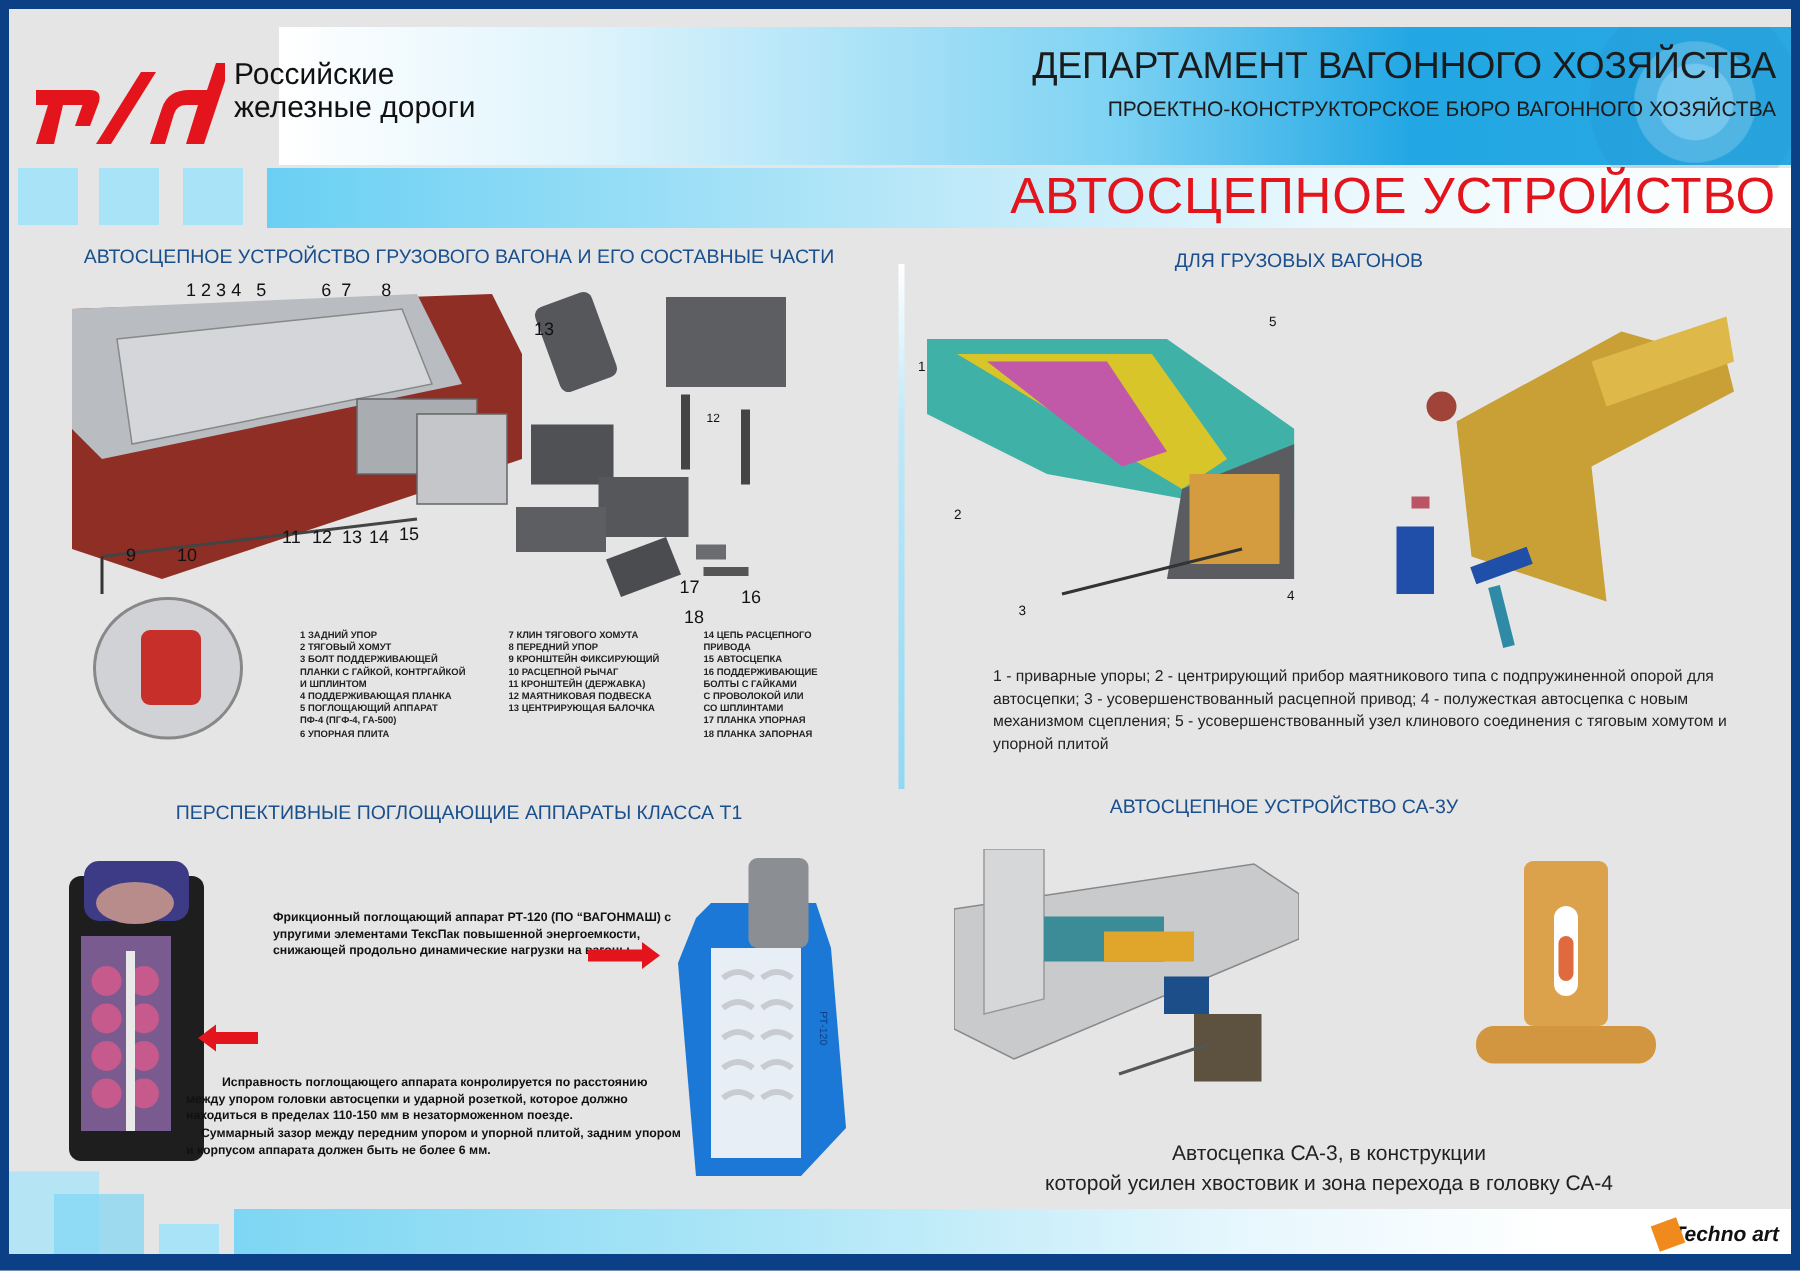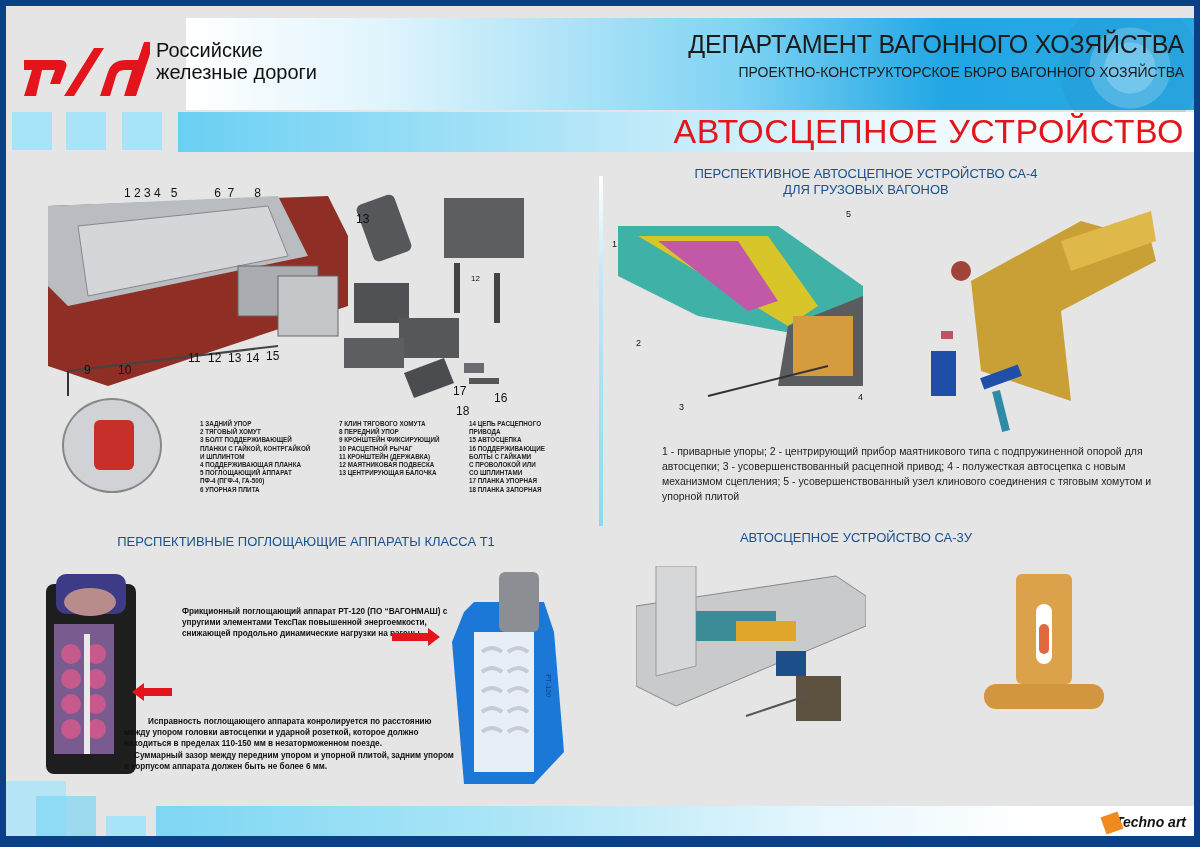--- a/index.html
+++ b/index.html
@@ -47,20 +47,21 @@
     <path d="M80 58 L88 34 Q92 22 106 22 L118 22 L124 4 L134 4 L116 58 L104 58 L112 32 L104 32 Q98 32 96 38 L90 58 Z" fill="#e3141b"></path>
   </svg>
   <div class="logo-text">
     <div>Российские</div>
     <div>железные дороги</div>
   </div>
   <div class="dept">ДЕПАРТАМЕНТ ВАГОННОГО ХОЗЯЙСТВА</div>
   <div class="bureau">ПРОЕКТНО-КОНСТРУКТОРСКОЕ БЮРО ВАГОННОГО ХОЗЯЙСТВА</div>
   <div class="main-title">АВТОСЦЕПНОЕ УСТРОЙСТВО</div>
 
+  <div class="sec-title" style="left:40px;top:157px;width:520px">АВТОСЦЕПНОЕ УСТРОЙСТВО ГРУЗОВОГО ВАГОНА И ЕГО СОСТАВНЫЕ ЧАСТИ</div>
   <div class="img-box" style="left:42px;top:190px;width:300px;height:200px">
     <svg width="300" height="200" viewBox="0 0 300 200">
       <polygon points="0,10 280,0 300,40 300,110 60,190 0,170" fill="#8e2e25"></polygon>
       <polygon points="0,10 230,0 260,60 20,110 0,90" fill="#b9bcc0"></polygon>
       <polygon points="30,30 220,10 240,60 40,100" fill="#d4d6d9" stroke="#888"></polygon>
       <rect x="190" y="70" width="80" height="50" fill="#a9acb0" stroke="#666"></rect>
       <rect x="230" y="80" width="60" height="60" fill="#c4c6c9" stroke="#666"></rect>
       <path d="M20 175 L230 150" stroke="#444" stroke-width="2" fill="none"></path>
       <path d="M20 175 L20 200" stroke="#333" stroke-width="2"></path>
     </svg>
@@ -128,21 +129,20 @@
       <div>БОЛТЫ С ГАЙКАМИ</div>
       <div>С ПРОВОЛОКОЙ ИЛИ</div>
       <div>СО ШПЛИНТАМИ</div>
       <div>17 ПЛАНКА УПОРНАЯ</div>
       <div>18 ПЛАНКА ЗАПОРНАЯ</div>
   </div>
 
   <div class="divider"></div>
 
   <div class="sec-title" style="left:680px;top:160px;width:360px;line-height:16px">
-    <div>ПЕРСПЕКТИВНОЕ АВТОСЦЕПНОЕ УСТРОЙСТВО СА-4</div>
     <div>ДЛЯ ГРУЗОВЫХ ВАГОНОВ</div>
   </div>
   <div class="img-box" style="left:612px;top:210px;width:245px;height:190px">
     <svg width="245" height="190" viewBox="0 0 245 190">
       <polygon points="0,10 160,10 245,70 245,130 80,100 0,60" fill="#3fb1a6"></polygon>
       <polygon points="20,20 150,20 200,90 170,110" fill="#d7c529"></polygon>
       <polygon points="40,25 120,25 160,85 130,95" fill="#c259a8"></polygon>
       <polygon points="170,110 245,80 245,170 160,170" fill="#5a5c60"></polygon>
       <rect x="175" y="100" width="60" height="60" fill="#d59b3f"></rect>
       <path d="M90 180 L210 150" stroke="#333" stroke-width="2"></path>
@@ -227,20 +227,24 @@
     </svg>
   </div>
   <div class="img-box" style="left:978px;top:568px;width:120px;height:140px">
     <svg width="120" height="140" viewBox="0 0 120 140">
       <rect x="32" y="0" width="56" height="110" rx="6" fill="#dba24b"></rect>
       <rect x="52" y="30" width="16" height="60" rx="8" fill="#fff"></rect>
       <rect x="55" y="50" width="10" height="30" rx="5" fill="#e06a3d"></rect>
       <rect x="0" y="110" width="120" height="25" rx="12" fill="#d29540"></rect>
     </svg>
   </div>
+  <div class="caption">
+    <div>Автосцепка СА-3, в конструкции</div>
+    <div>которой усилен хвостовик и зона перехода в головку СА-4</div>
+  </div>
 
   <div class="sq" style="left:0;top:775px;width:60px;height:55px;opacity:.8"></div>
   <div class="sq" style="left:30px;top:790px;width:60px;height:50px;background:#7fd6f3;opacity:.7"></div>
   <div class="sq" style="left:100px;top:810px;width:40px;height:30px"></div>
   <div class="footer-band"></div>
   <div class="brand">
     <span style="display:inline-block;width:18px;height:18px;background:#f08a1c;transform:rotate(-20deg);vertical-align:middle;margin-right:-10px"></span>
     <span>Techno art</span>
   </div>
 </div>

